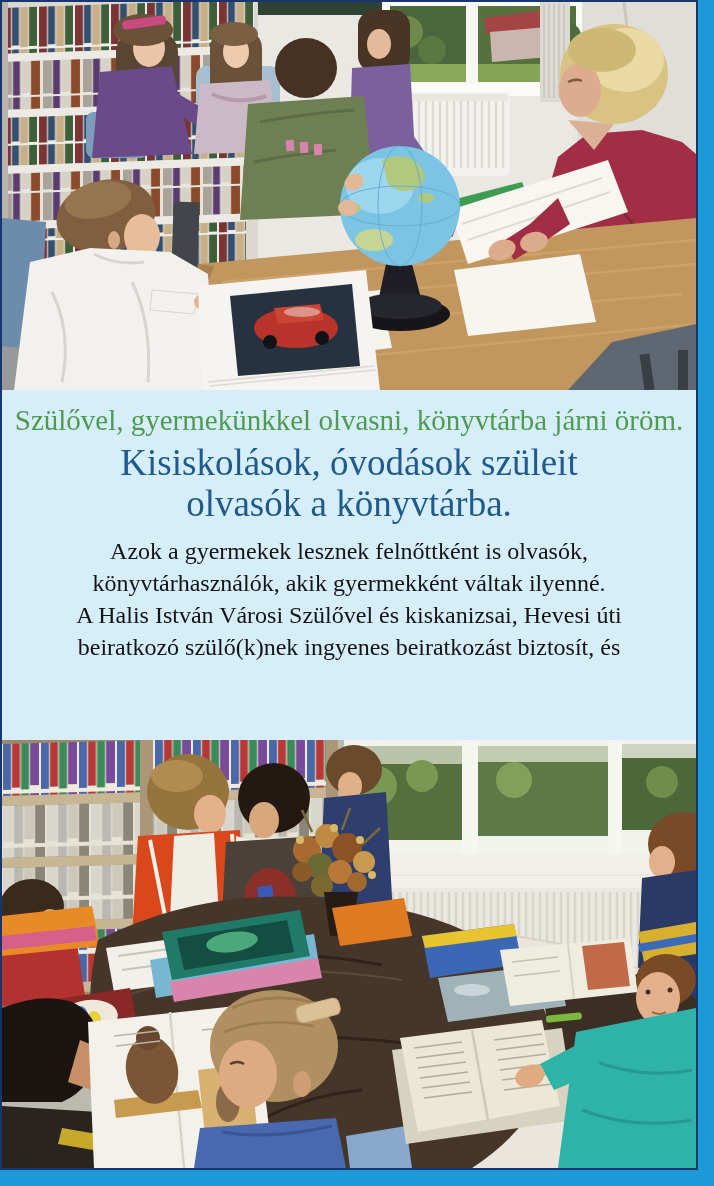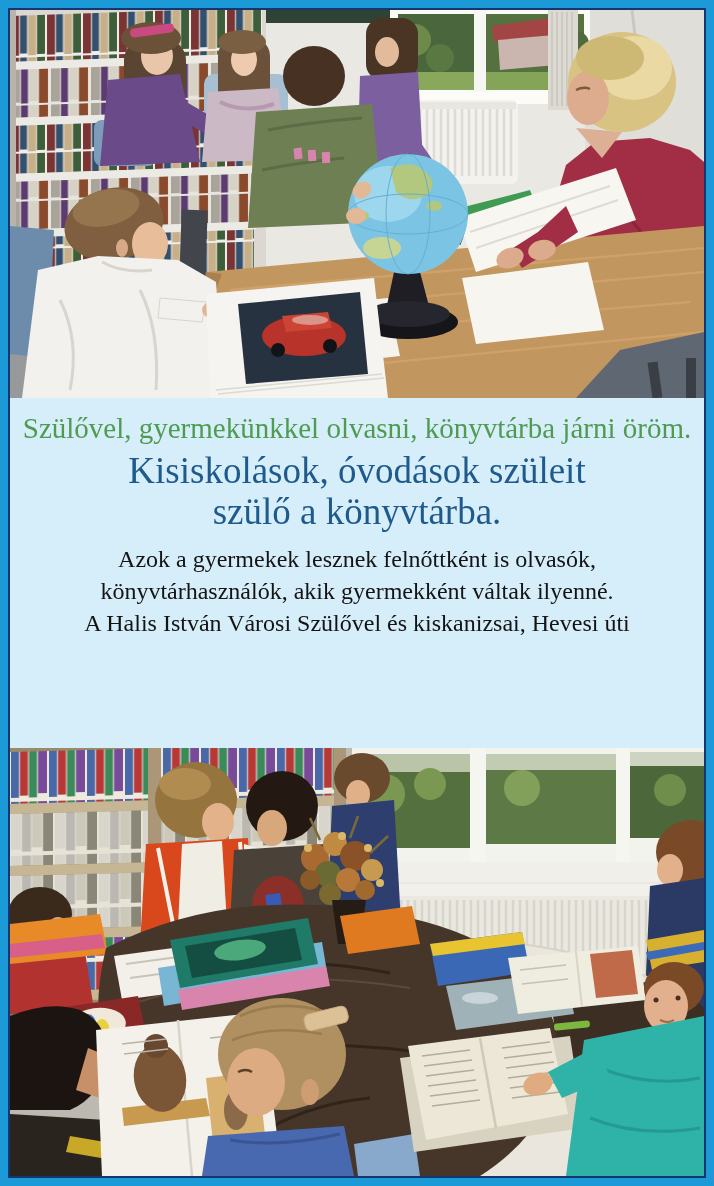--- a/index.html
+++ b/index.html
@@ -1,18 +1,18 @@
 <!DOCTYPE html>
 <html><head>
 <meta charset="utf-8">
 <style>
   html,body{margin:0;padding:0;background:#ffffff;}
   .frame{
     width:714px;height:1186px;box-sizing:border-box;
-    background:#1b9ad7;padding:8px;
+    background:#1b9ad7;
   }
   .inner{
     width:698px;height:1170px;box-sizing:border-box;
     border:2px solid #17356e;background:#d6edfa;overflow:hidden;
   }
   .photo{display:block;width:694px;}
   .photo svg{display:block;}
   .textblock{
     width:694px;height:350px;box-sizing:border-box;
     text-align:center;overflow:hidden;
@@ -222,26 +222,27 @@
       <rect x="640" y="352" width="10" height="36" fill="#3a3f46" transform="rotate(-8 645 370)"></rect>
       <rect x="676" y="348" width="10" height="40" fill="#3a3f46"></rect>
     </g>
   </svg>
   </div>
 
   <div class="textblock">
     <div class="tagline">Szülővel, gyermekünkkel olvasni, könyvtárba járni öröm.</div>
     <div class="heading">
       <div>Kisiskolások, óvodások szüleit</div>
-      <div>szülő a könyvtárba.</div>
+      <div>olvasók a könyvtárba.</div>
     </div>
     <div class="bodytext">
       <div>Azok a gyermekek lesznek felnőttként is olvasók,</div>
       <div>könyvtárhasználók, akik gyermekként váltak ilyenné.</div>
       <div>A Halis István Városi Szülővel és kiskanizsai, Hevesi úti</div>
+      <div>beiratkozó szülő(k)nek ingyenes beiratkozást biztosít, és</div>
     </div>
   </div>
 
   <div class="photo">
   <svg width="694" height="428" viewBox="0 0 694 428" preserveAspectRatio="none">
     <defs>
       <pattern id="p3" width="38" height="54" patternUnits="userSpaceOnUse">
         <rect width="38" height="54" fill="#efeade"></rect>
         <rect x="1" width="8" height="50" fill="#4a68a8"></rect>
         <rect x="10" width="8" height="48" fill="#b83838"></rect>

